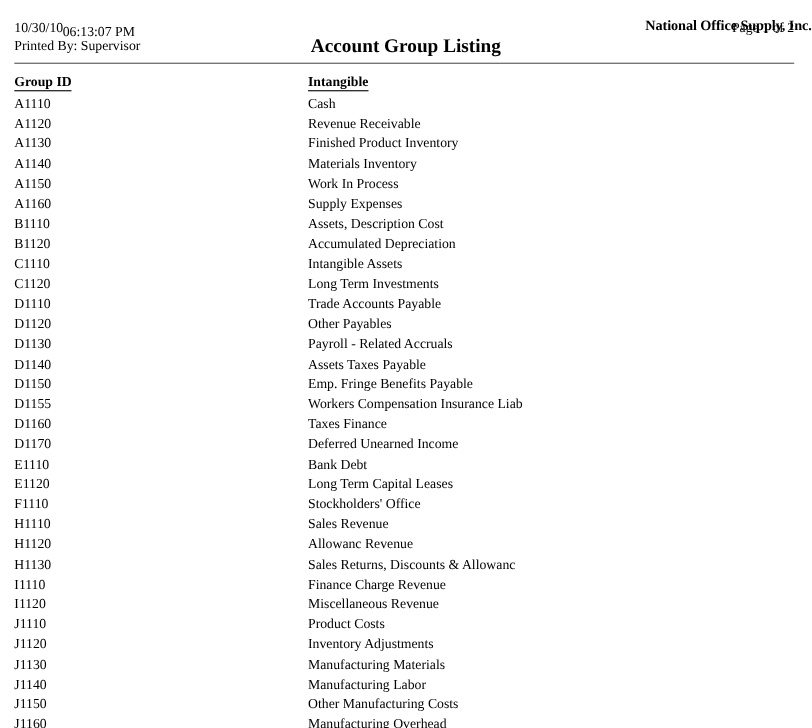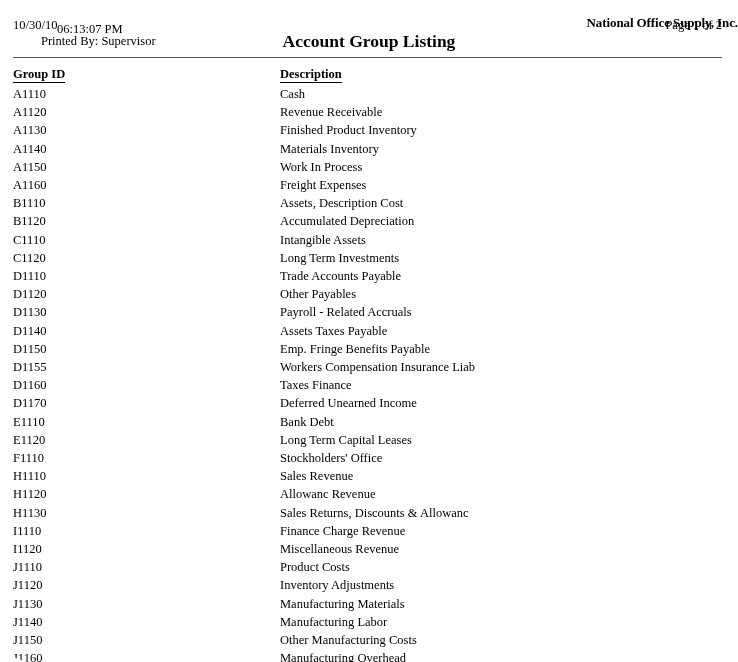--- a/index.html
+++ b/index.html
@@ -10,21 +10,20 @@
   body {
     font-family: "Liberation Serif", "DejaVu Serif", serif;
     color: #000000;
   }
   #page {
     position: relative;
     width: 738px;
     height: 662px;
     background: #ffffff;
     overflow: hidden;
-    border-radius: 31px;
   }
 
   
   .report-header {
     position: absolute;
     left: 0;
     top: 0;
     width: 738px;
     height: 57px;
   }
@@ -41,21 +40,20 @@
     top: 22px;
     font-size: 12.5px;
     white-space: nowrap;
   }
   .hdr-printed {
     position: absolute;
     left: 13px;
     top: 34px;
     font-size: 12.5px;
     white-space: nowrap;
-    margin-left: 28px;
   }
   .hdr-company {
     position: absolute;
     left: 0;
     right: 0;
     top: 15px;
     text-align: right;
     font-size: 13px;
     font-weight: bold;
     letter-spacing: -0.1px;
@@ -142,21 +140,21 @@
     <div class="hdr-company">National Office Supply, Inc.</div>
     <div class="hdr-title">Account Group Listing</div>
     <div class="hdr-page">Page 1 of 2</div>
   </div>
   <div class="header-rule"></div>
 
   <table class="listing-table">
     <thead>
       <tr>
         <th class="col-group"><span class="hd">Group ID</span></th>
-        <th class="col-desc"><span class="hd">Description</span></th>
+        <th class="col-desc"><span class="hd">Intangible</span></th>
         <th class="col-catid"></th>
 
       </tr>
     </thead>
     <tbody id="table-body">
         <tr>
           <td class="col-group">A1110</td>
           <td class="col-desc">Cash</td>
           <td class="col-catid">A1</td>
         </tr>
@@ -175,21 +173,21 @@
           <td class="col-desc">Materials Inventory</td>
           <td class="col-catid">A1</td>
         </tr>
         <tr>
           <td class="col-group">A1150</td>
           <td class="col-desc">Work In Process</td>
           <td class="col-catid">A1</td>
         </tr>
         <tr>
           <td class="col-group">A1160</td>
-          <td class="col-desc">Freight Expenses</td>
+          <td class="col-desc">Supply Expenses</td>
           <td class="col-catid">A1</td>
         </tr>
         <tr>
           <td class="col-group">B1110</td>
           <td class="col-desc">Assets, Description Cost</td>
           <td class="col-catid">B1</td>
         </tr>
         <tr>
           <td class="col-group">B1120</td>
           <td class="col-desc">Accumulated Depreciation</td>

